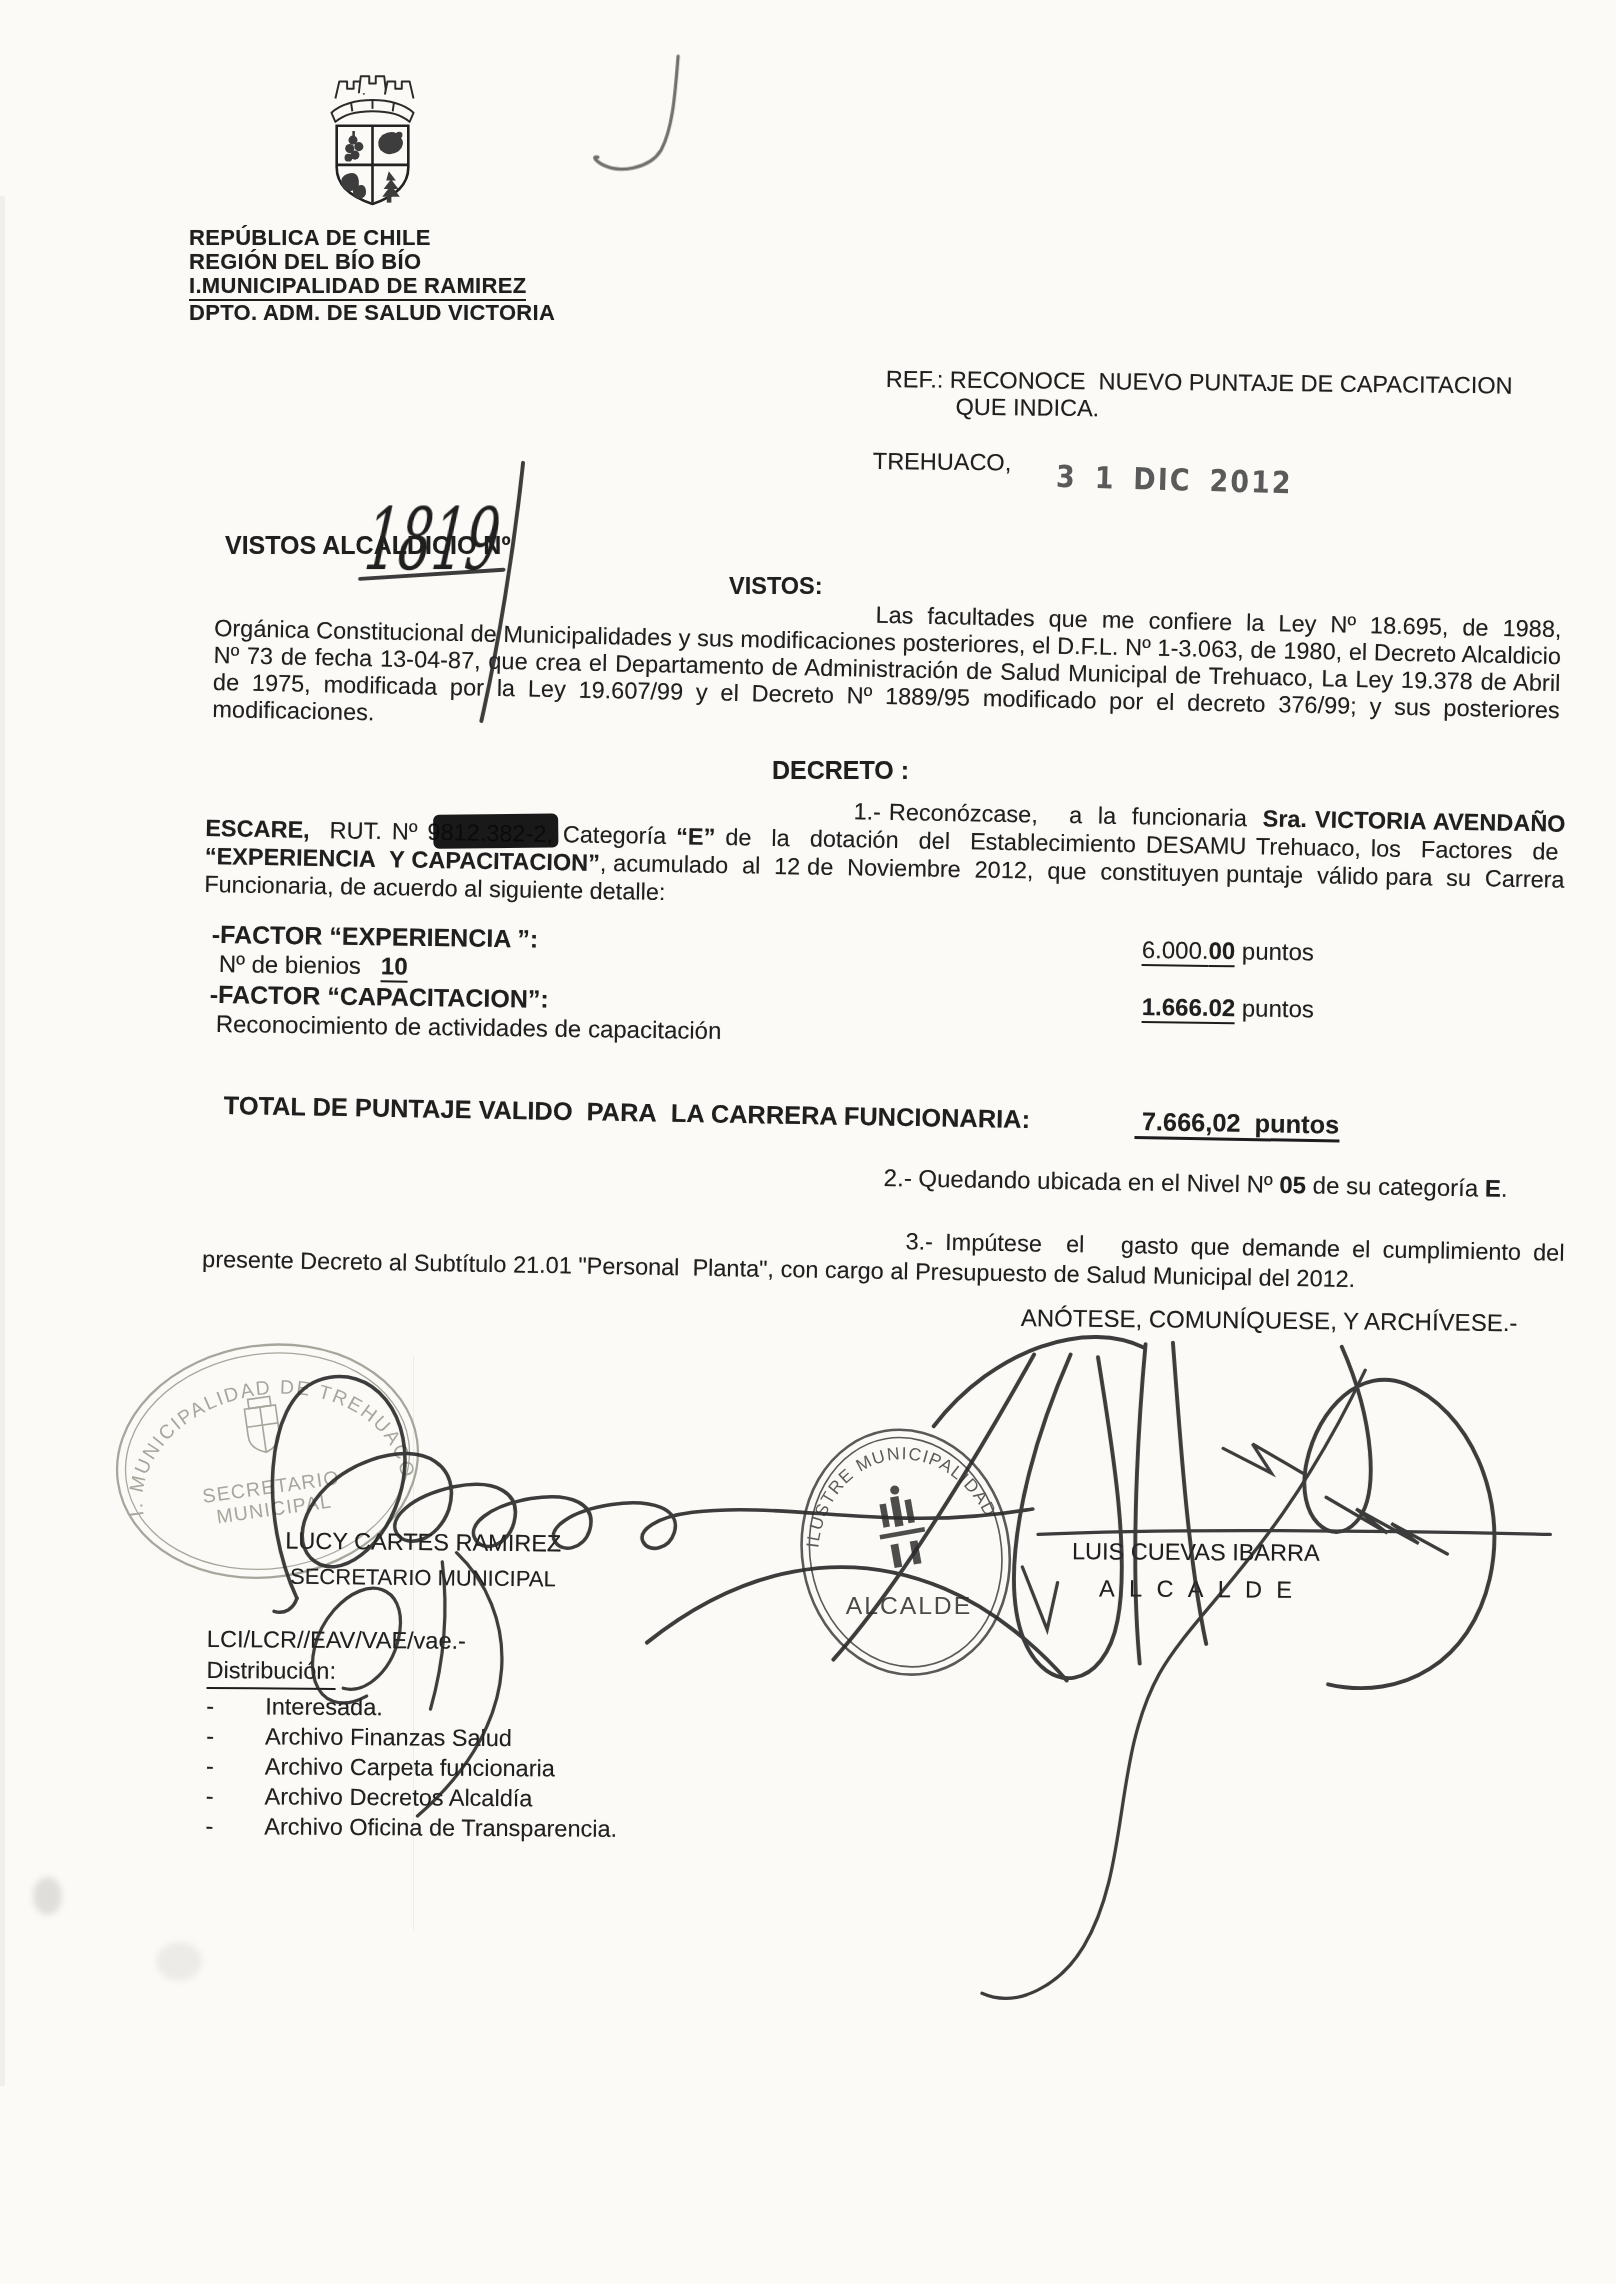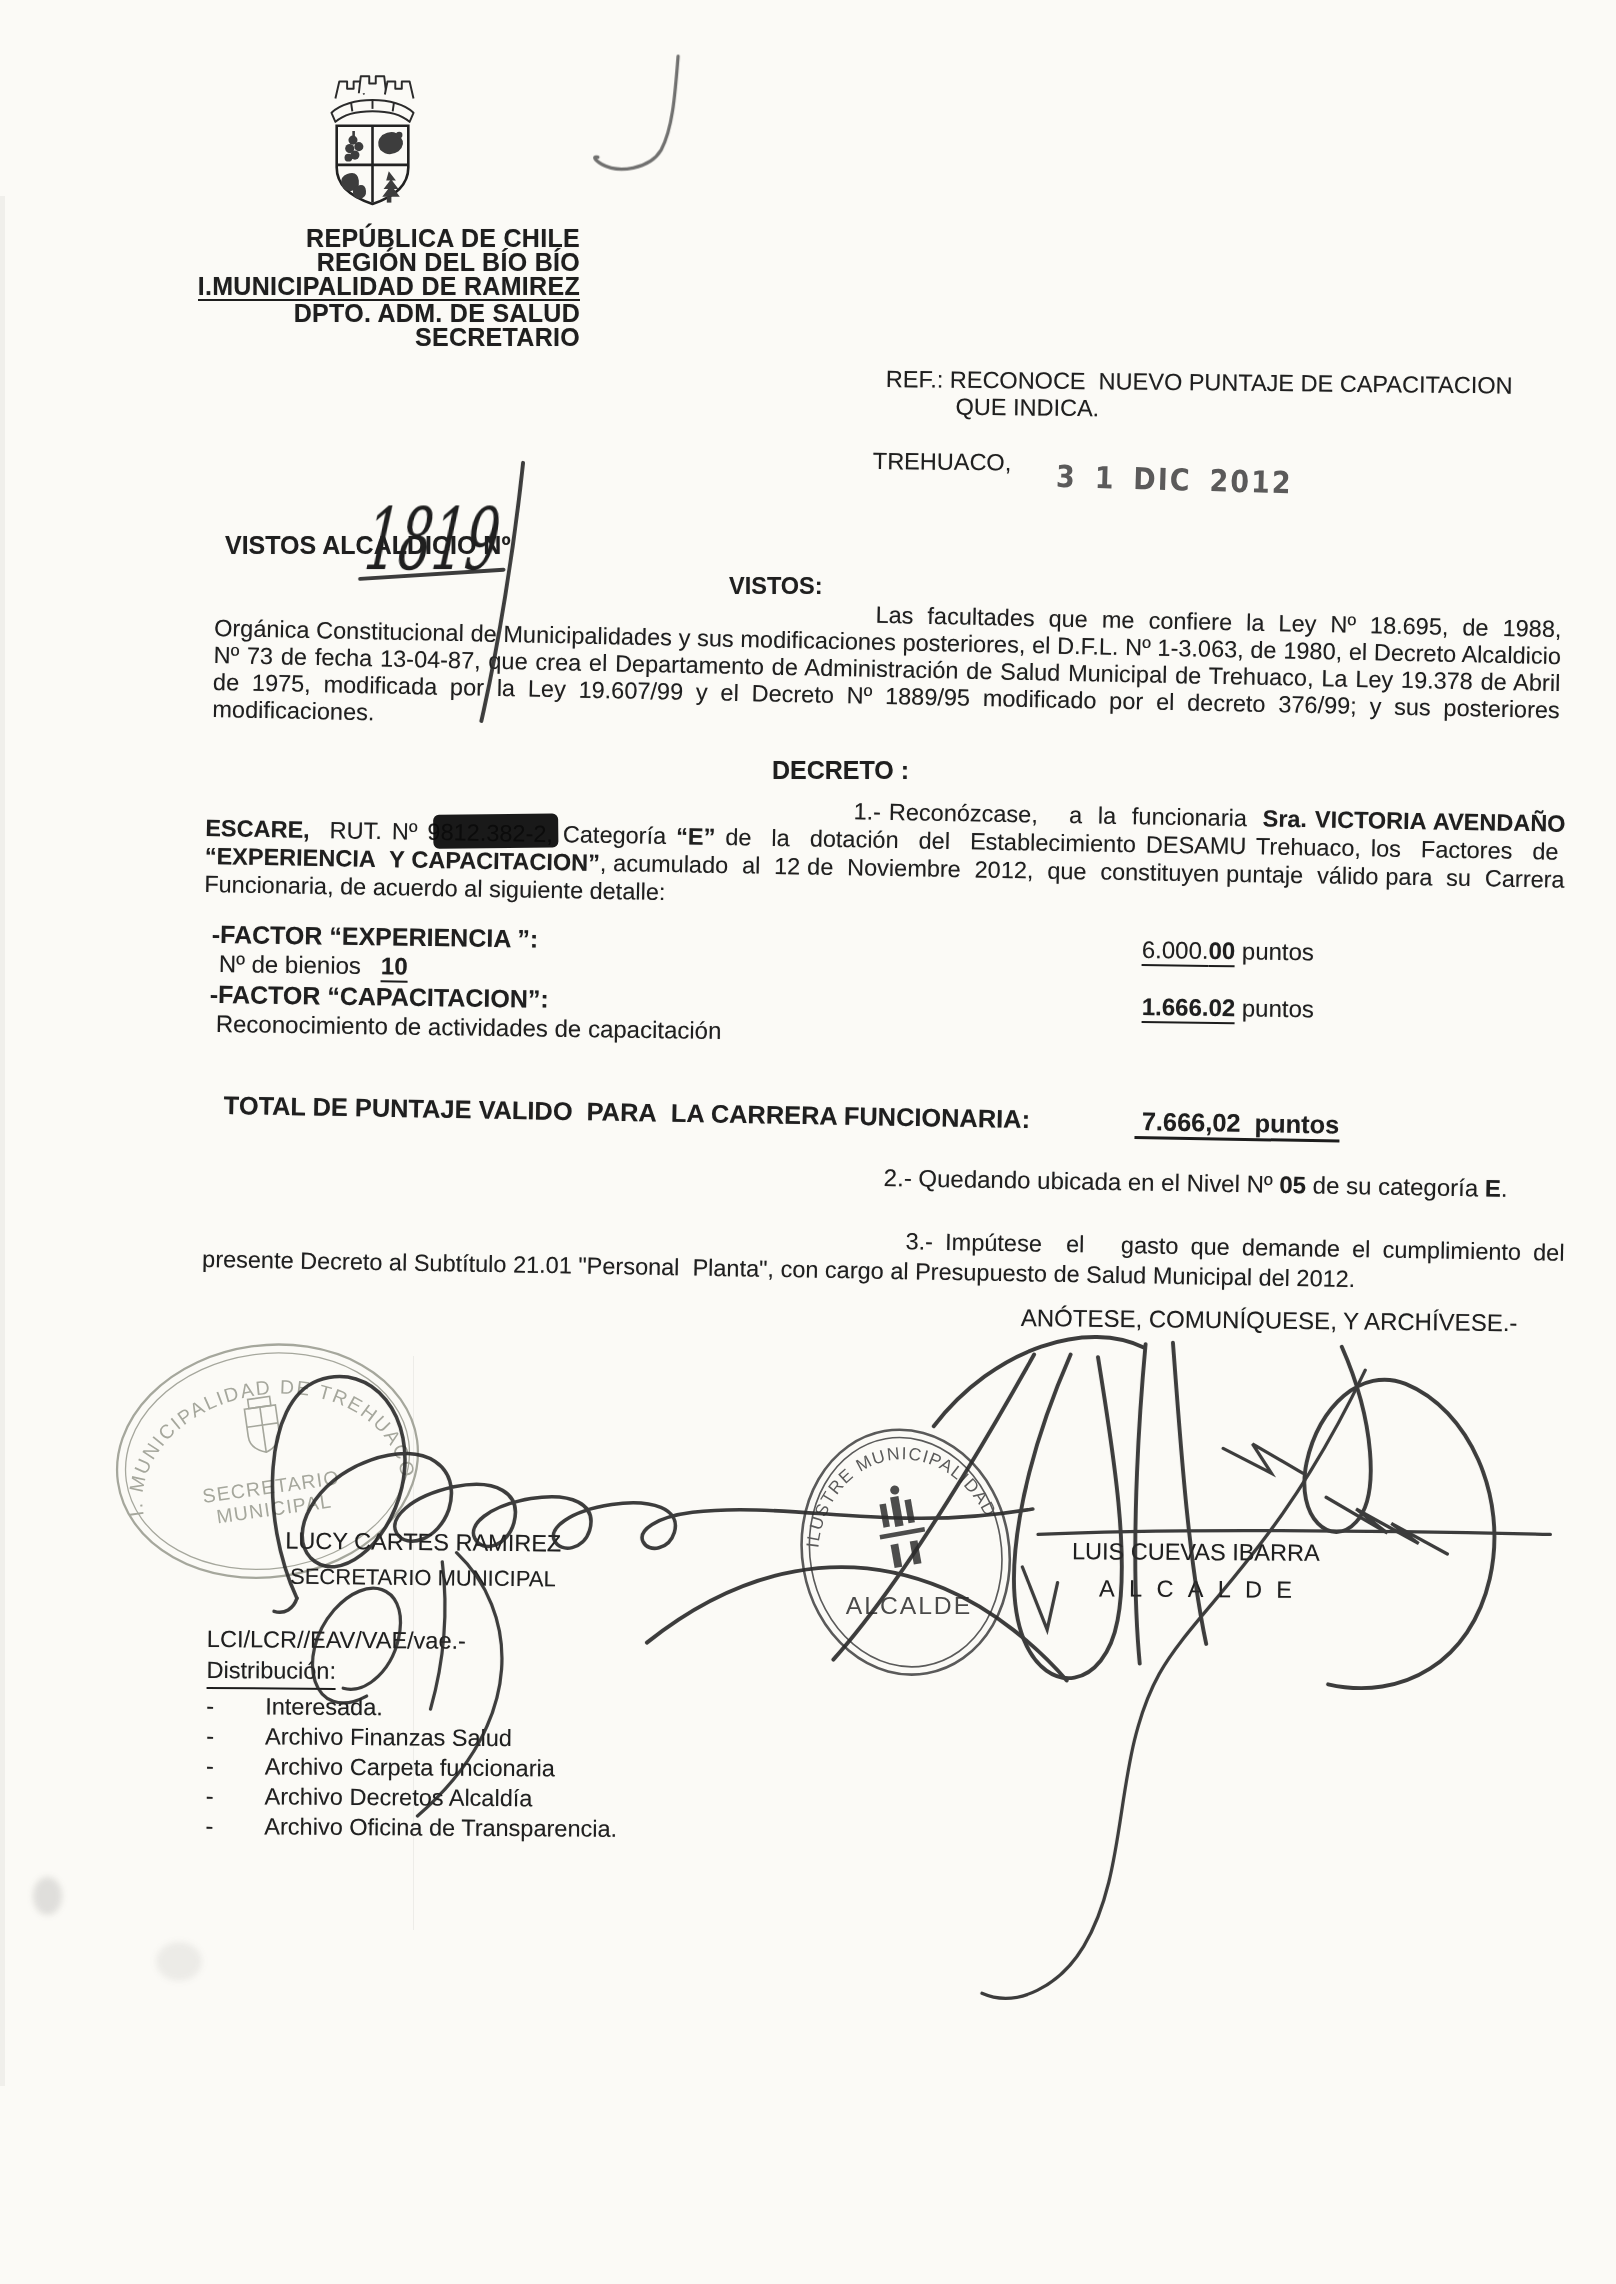--- a/index.html
+++ b/index.html
@@ -5,21 +5,21 @@
   html,body{margin:0;padding:0;background:#8f8f8f;}
   #page{position:relative;width:1617px;height:2284px;background:#fbfaf6;
         font-family:"Liberation Sans",sans-serif;color:#1f1f1f;overflow:hidden;}
   .abs{position:absolute;}
   .t{text-shadow:0 0 0.7px rgba(45,45,45,.38);}
   .b{font-weight:700;}
   .u{border-bottom:2px solid #1d1d1d;padding-bottom:0.7px;}
   .redact{position:relative;color:#161616;white-space:nowrap;}
   .redact::after{content:'';position:absolute;left:-7.8px;right:-5.2px;top:-5.9px;bottom:-2px;
         background:#0b0b0b;border-radius:5.9px;transform:rotate(-1.6deg);opacity:.94;}
-  .hdr{font-size:25px;font-weight:700;line-height:24px;text-align:right;letter-spacing:0.3px;}
+  .hdr{font-size:22px;font-weight:700;line-height:24px;text-align:left;letter-spacing:0.3px;}
   .hdr-u{border-bottom:2px solid #1d1d1d;padding-bottom:1.3px;display:inline-block;}
   .para{font-size:23.5px;line-height:28px;text-align:justify;}
   .bold36{font-size:23.5px;font-weight:700;}
   .reg36{font-size:23.5px;}
   .pts{font-size:24px;}
   .total-pts{font-size:25.4px;}
   .total-pts .u{border-bottom-width:3.3px;padding-bottom:1.3px;}
   .datestamp{font-size:27px;font-weight:700;color:#454545;letter-spacing:2px;word-spacing:6.5px;
         font-family:"DejaVu Sans",sans-serif;transform:rotate(1.6deg) scaleY(1.12);opacity:.88;}
   .ctr{text-align:center;}
@@ -72,21 +72,21 @@
       <path d="M62 190 q12 -4 13 8 q1 10 -9 12 q-10 1 -11 -9 q-1 -8 7 -11 z"></path>
       <path d="M110 168 l11 14 h-6 l10 13 h-7 l9 12 h-27 l9 -12 h-7 l10 -13 h-6 z"></path>
       <rect x="107" y="207" width="7" height="9"></rect>
     </g>
   </svg>
 
   <div class="abs hdr t" style="left:189px;top:226px;width:391px;">
     <div>REPÚBLICA DE CHILE</div>
     <div>REGIÓN DEL  BÍO BÍO</div>
     <div><span class="hdr-u">I.MUNICIPALIDAD  DE  RAMIREZ</span></div>
-    <div>DPTO.  ADM. DE SALUD  SECRETARIO</div>
+    <div>DPTO.  ADM. DE SALUD  VICTORIA</div>
   </div>
 
   <div class="abs t rot06" style="left:886px;top:366px;font-size:23.5px;line-height:27px;">
     <div>REF.: RECONOCE&nbsp; NUEVO PUNTAJE DE CAPACITACION</div>
     <div style="margin-left:70px;">QUE INDICA.</div>
   </div>
   <div class="abs t reg36 rot06" style="left:873px;top:448px;">TREHUACO,</div>
   <div class="abs datestamp" style="left:1056px;top:464px;">3 1 DIC 2012</div>
 
   <div class="abs t bold36" style="left:225px;top:531px;font-size:25px;">VISTOS ALCALDICIO Nº</div>

